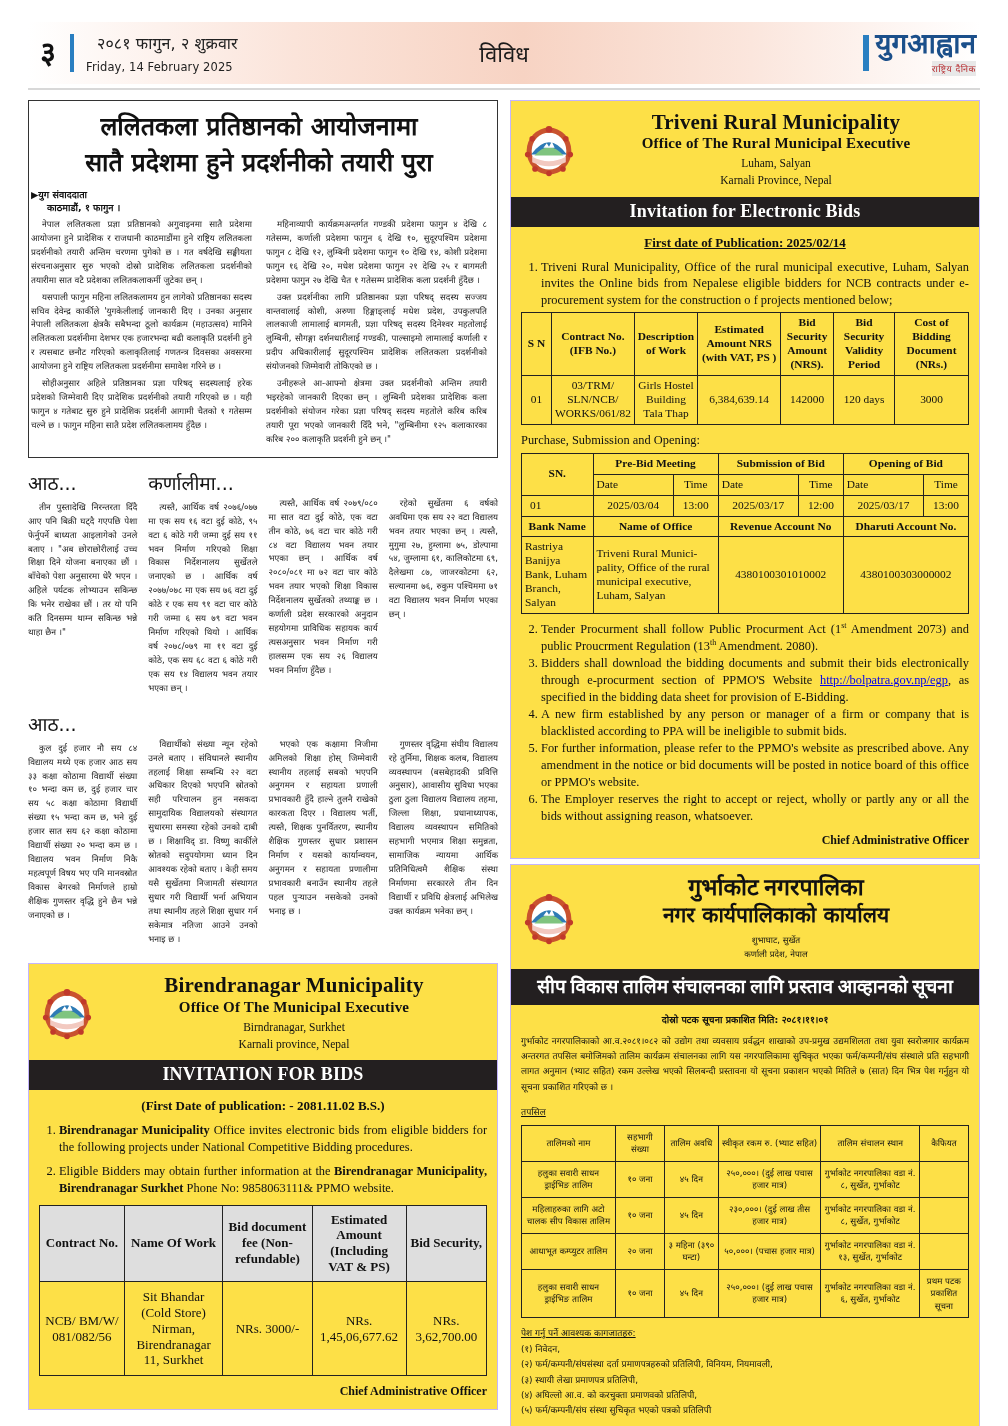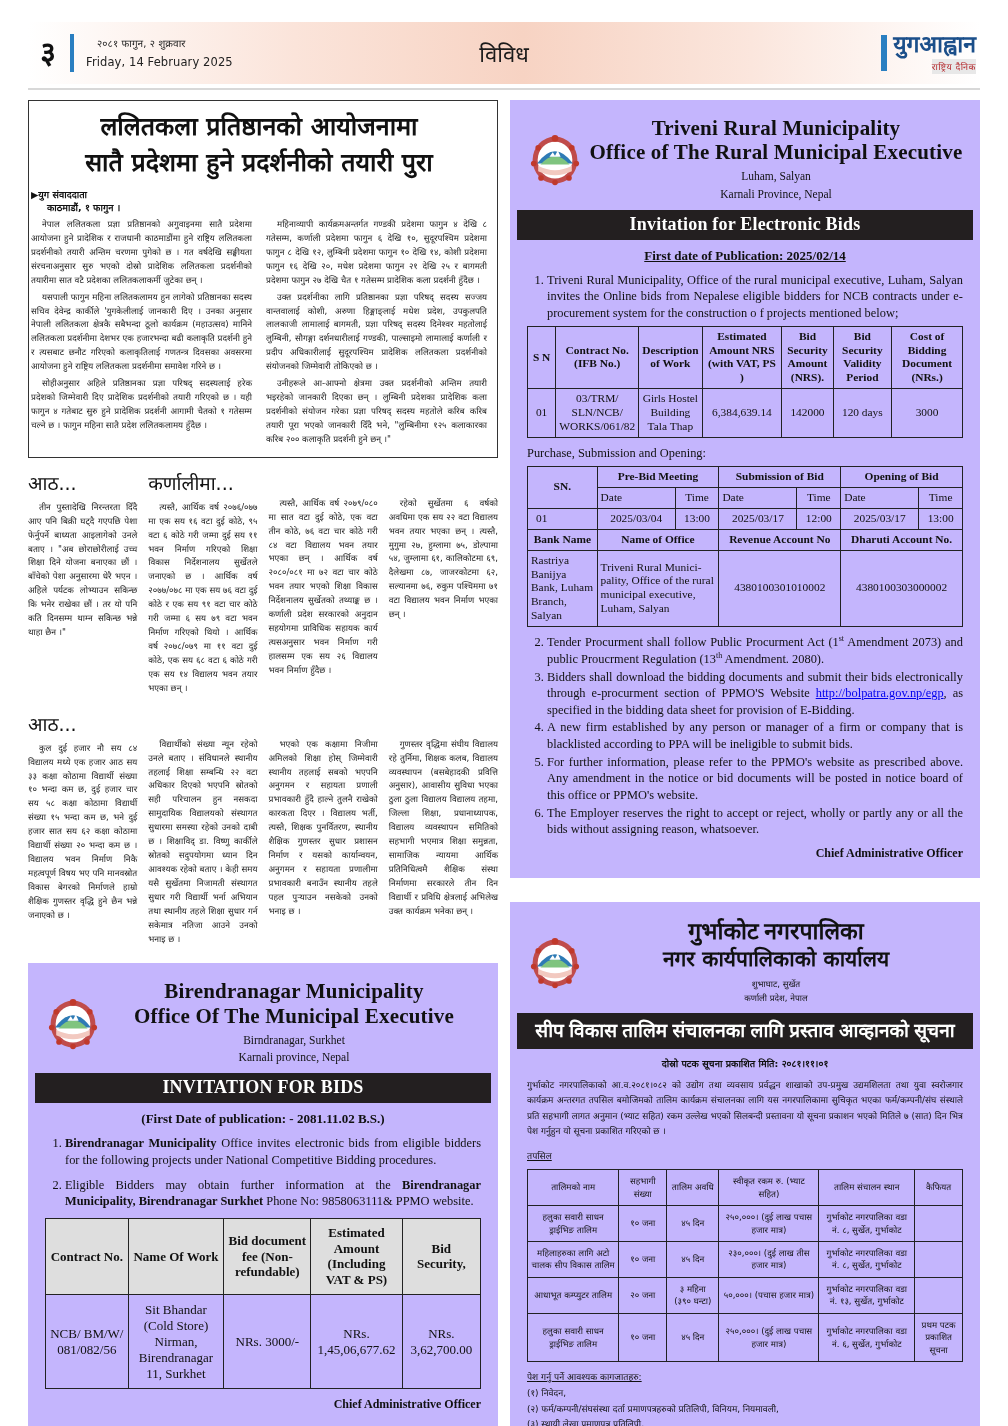--- a/index.html
+++ b/index.html
@@ -22,33 +22,33 @@
     display:flex; align-items:center;
   }
   .page-no {
     font-family:"DejaVu Sans", sans-serif;
     font-size:30px; font-weight:bold; color:#111;
     width:40px; text-align:center; line-height:1;
   }
   .mast-rule { width:4px; height:38px; background:#2a7fc1; margin:0 12px 0 2px; }
   .mast-dates { line-height:1.35; }
   .mast-dates div { font-size:11.5px; font-family:"DejaVu Sans", sans-serif; color:#222; letter-spacing:.1px;}
-  .mast-dates .np { font-size:10px; }
+  .mast-dates .np { font-size:16px; }
   .mast-section {
     position:absolute; left:0; right:0; text-align:center;
     font-family:"DejaVu Sans", sans-serif;
     font-size:22px; color:#1b1b1b;
   }
   .mast-logo {
     margin-left:auto; display:flex; align-items:center; padding-right:4px;
   }
   .mast-logo .bar { width:6px; height:36px; background:#2a7fc1; margin-right:6px; }
   .mast-logo .logo-txt {
     font-family:Liberation Sans, sans-serif;
-    font-size:23px; font-weight:bold; color:#1b4f8a; line-height:1;
+    font-size:28px; font-weight:bold; color:#1b4f8a; line-height:1;
     text-align:right;
   }
   .mast-logo .logo-sub {
     font-family:"DejaVu Sans", sans-serif;
     font-size:9px; color:#b4262a; letter-spacing:.5px; text-align:right; margin-top:2px;
     background:#e8e8e8; padding:1px 0; display:inline-block;
   }
   .mast-underline { margin:4px 28px 0 28px; height:2px; background:#d8d8d8; }
 
   
@@ -81,41 +81,41 @@
     font-size:8.6px; line-height:1.62; text-align:justify; color:#1a1a1a;
     margin:0 0 3px 0; text-indent:11px;
   }
   .jump-head {
     font-family:"DejaVu Sans", sans-serif;
     font-size:19px; margin:0 0 5px 0; color:#111;
   }
   .jump-block { margin-top:12px; }
 
   
-  .notice { border:7px solid #c4b5fd; margin-bottom:24px; background:#c4b5fd; }
+  .notice { border:1px solid #c4b5fd; margin-bottom:5px; background:#fde047; }
   .notice-head { display:flex; align-items:center; padding:9px 10px 7px 10px; }
   .emblem { width:56px; height:56px; flex:0 0 56px; margin-right:6px; }
   .nhead-text { flex:1; text-align:center; }
   .org-en-1 { font-size:21px; font-weight:bold; letter-spacing:.2px; line-height:1.15;}
-  .org-en-2 { font-size:21px; font-weight:bold; letter-spacing:.2px; line-height:1.2;}
+  .org-en-2 { font-size:15px; font-weight:bold; letter-spacing:.2px; line-height:1.2;}
   .org-np-1 {
     font-family:Liberation Serif, serif; font-size:23px; font-weight:bold; line-height:1.25;
   }
   .org-np-2 {
     font-family:"DejaVu Sans", sans-serif; font-size:21px; font-weight:bold; line-height:1.3;
   }
   .org-addr { font-size:11.5px; font-weight:normal; line-height:1.5; margin-top:3px; }
   .org-addr-np { font-family:"DejaVu Sans", sans-serif; font-size:8.5px; line-height:1.6; margin-top:4px; }
   .banner {
     background:#231f20; color:#fff; text-align:center;
     font-size:18px; font-weight:bold; padding:4px 4px 5px 4px; letter-spacing:.2px;
   }
   .banner-np {
     background:#231f20; color:#fff; text-align:center;
-    font-family:Liberation Sans, sans-serif;
+    font-family:Liberation Serif, serif;
     font-size:19px; font-weight:bold; padding:4px 4px 6px 4px;
   }
   .notice-body { padding:8px 10px 10px 10px; }
   .pub-date { text-align:center; font-size:13px; font-weight:bold; text-decoration:underline; margin-bottom:8px; }
   .pub-date-np {
     text-align:center; font-family:"DejaVu Sans", sans-serif;
     font-size:9.5px; font-weight:bold; margin-bottom:8px;
   }
 
   ol.nlist { margin:0; padding-left:20px; }

